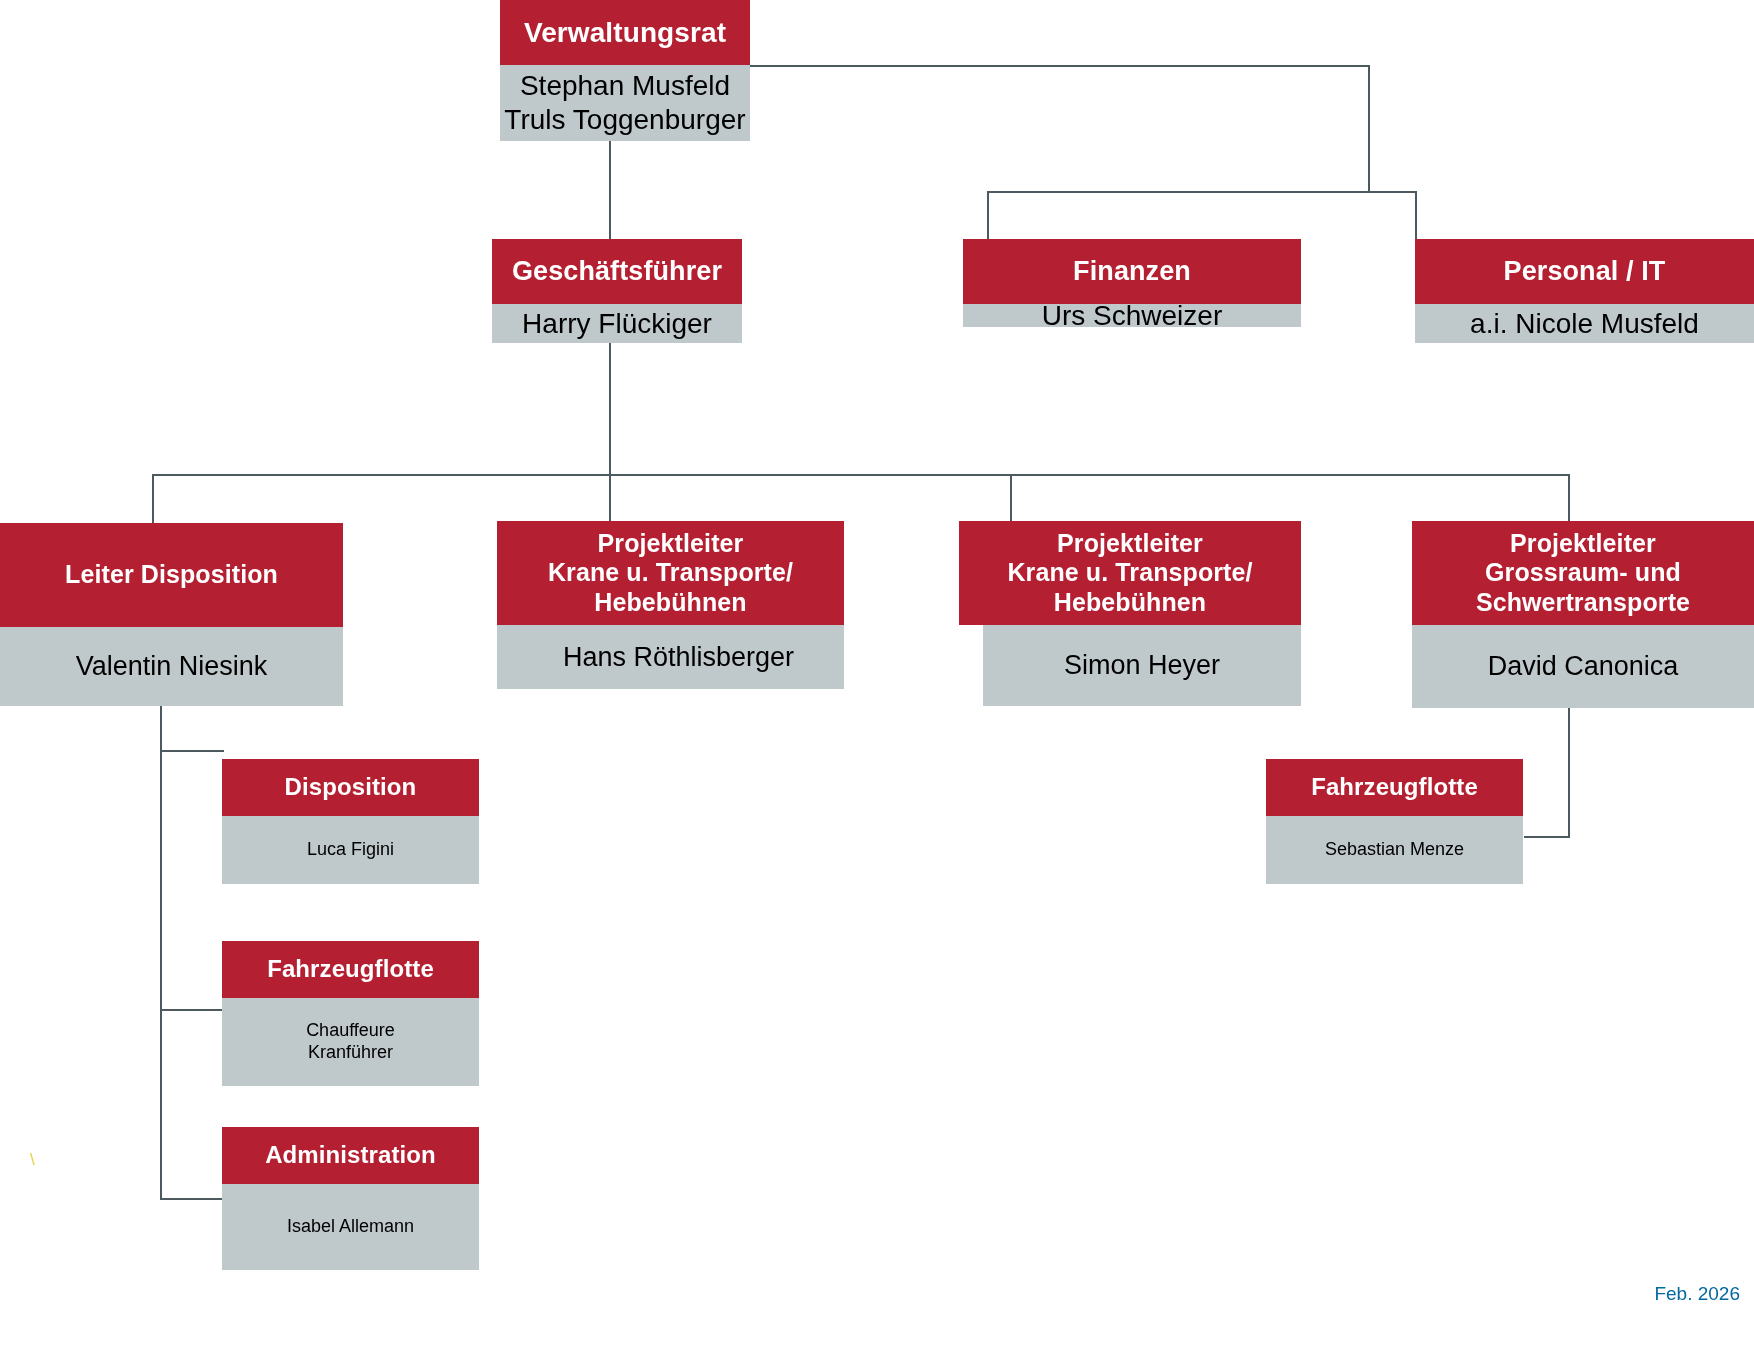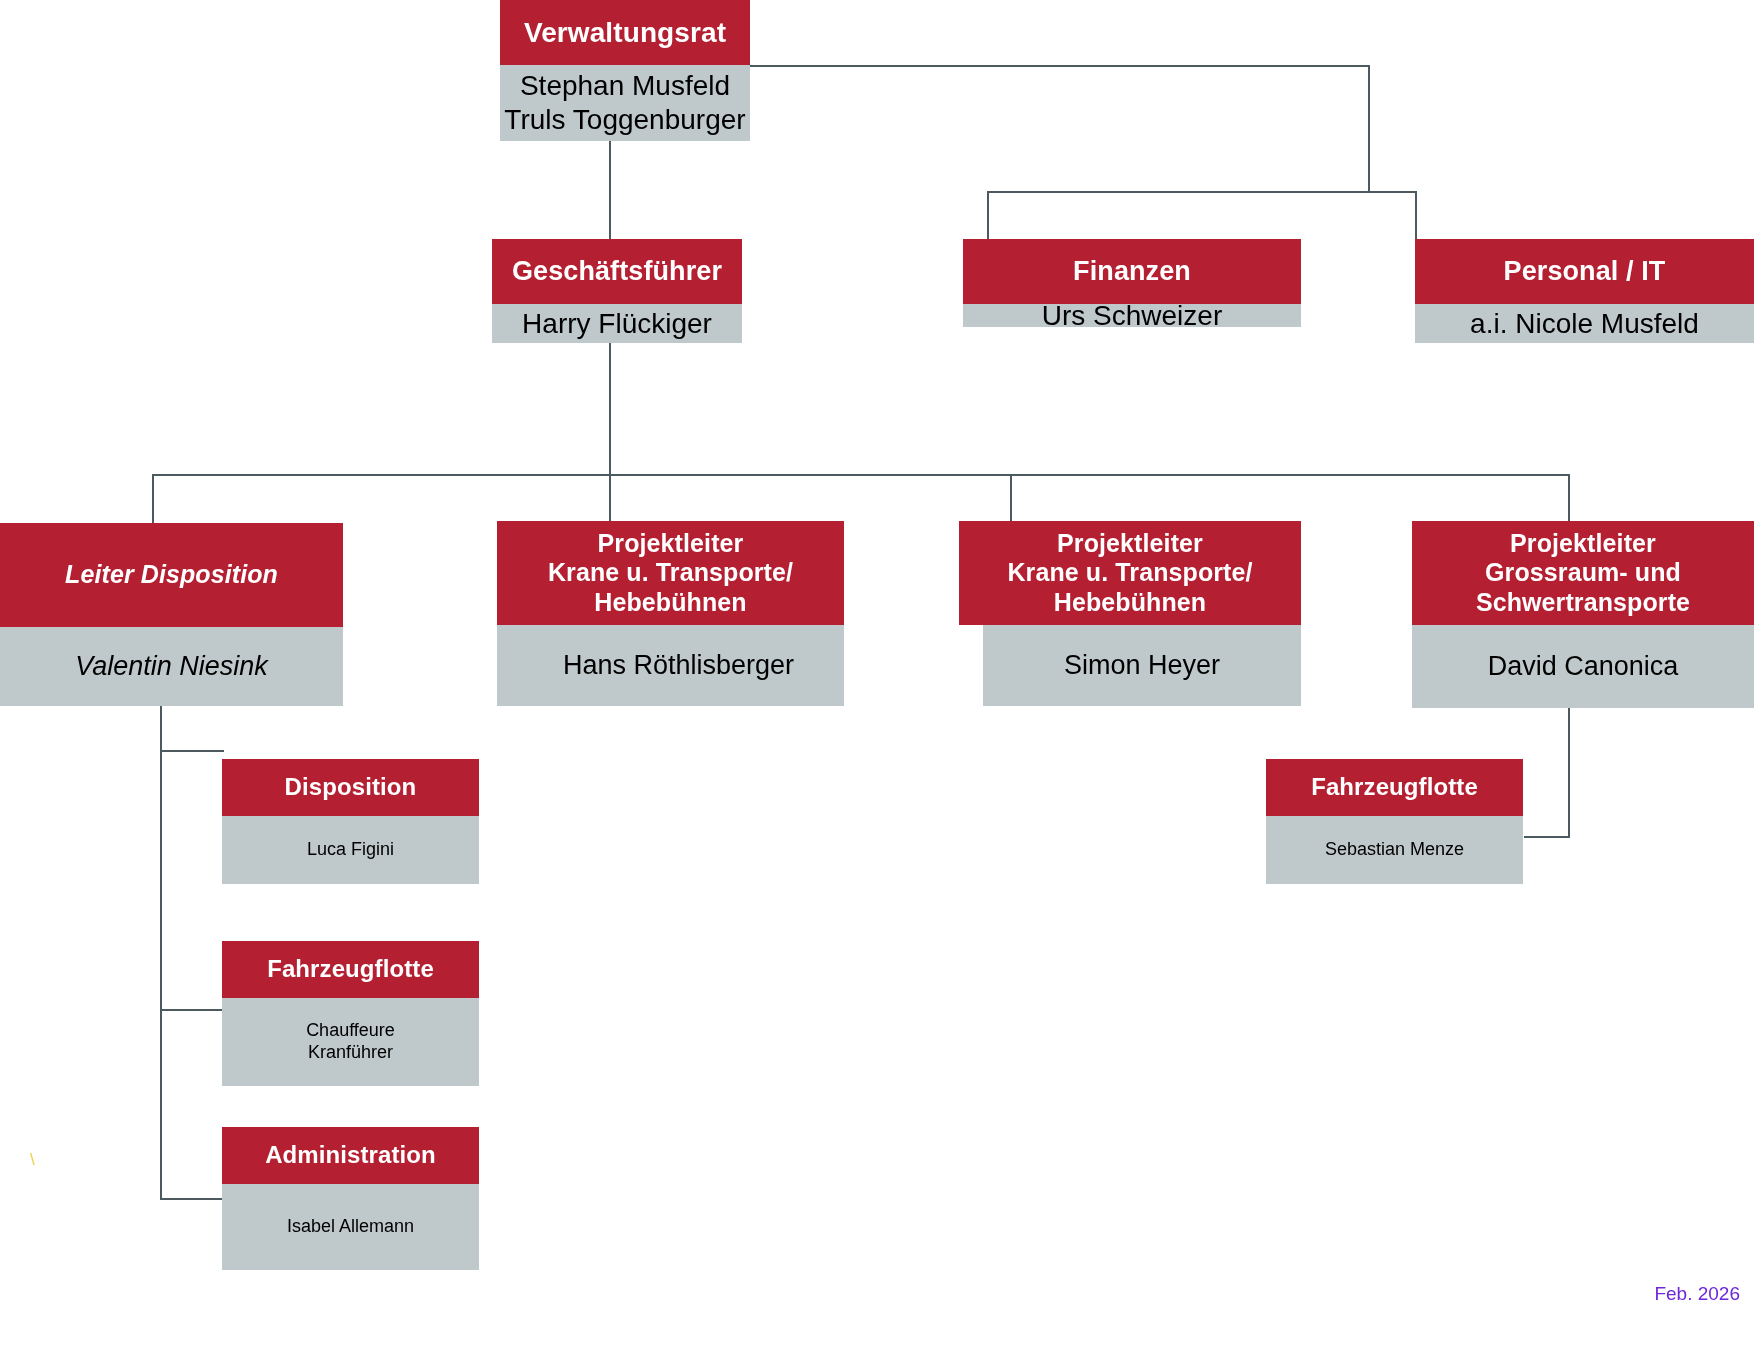--- a/index.html
+++ b/index.html
@@ -61,21 +61,21 @@
   .lvl2 .head { font-size: 27px; }
   .lvl2 .body { font-size: 28px; }
   .lvl3 .head { font-size: 25px; }
   .lvl3 .body { font-size: 27px; }
   .lvl4 .head { font-size: 24px; }
   .lvl4 .body { font-size: 18px; }
 
   .footer-date {
     position: absolute;
     font-size: 19px;
-    color: #6d28d9;
+    color: #0369a1;
     text-align: right;
   }
   .stray-mark {
     position: absolute;
     font-size: 17px;
     color: #e8d24a;
   }
 </style>
 </head>
 <body>
@@ -120,30 +120,30 @@
   <div class="node lvl2" style="left:963px; top:239px; width:338px;">
     <div class="head" style="height: 65px; white-space: pre-line;">Finanzen</div>
     <div class="body" style="height:23px;">Urs Schweizer</div>
   </div>
 
   <div class="node lvl2" style="left:1415px; top:239px; width:339px;">
     <div class="head" style="height: 65px; white-space: pre-line;">Personal / IT</div>
     <div class="body" style="height:39px;">a.i. Nicole Musfeld</div>
   </div>
 
-  <div class="node lvl3" style="left:0px; top:523px; width:343px;font-style:italic;">
+  <div class="node lvl3" style="left:0px; top:523px; width:343px;">
     <div class="head" style="height: 104px; white-space: pre-line;">Leiter Disposition</div>
     <div class="body" style="height:79px;">Valentin Niesink</div>
   </div>
 
   <div class="node lvl3" style="left:497px; top:521px; width:347px;">
     <div class="head" style="height: 104px; white-space: pre-line;">Projektleiter
 Krane u. Transporte/
 Hebebühnen</div>
-    <div class="body" style="height:81px;padding-left:16px;">Hans Röthlisberger</div>
+    <div class="body" style="height:64px;padding-left:16px;">Hans Röthlisberger</div>
   </div>
 
   <div class="node lvl3" style="left:959px; top:521px; width:342px;">
     <div class="head" style="height: 104px; white-space: pre-line;">Projektleiter
 Krane u. Transporte/
 Hebebühnen</div>
     <div class="body" style="height:81px;margin-left:24px;">Simon Heyer</div>
   </div>
 
   <div class="node lvl3" style="left:1412px; top:521px; width:342px;">

